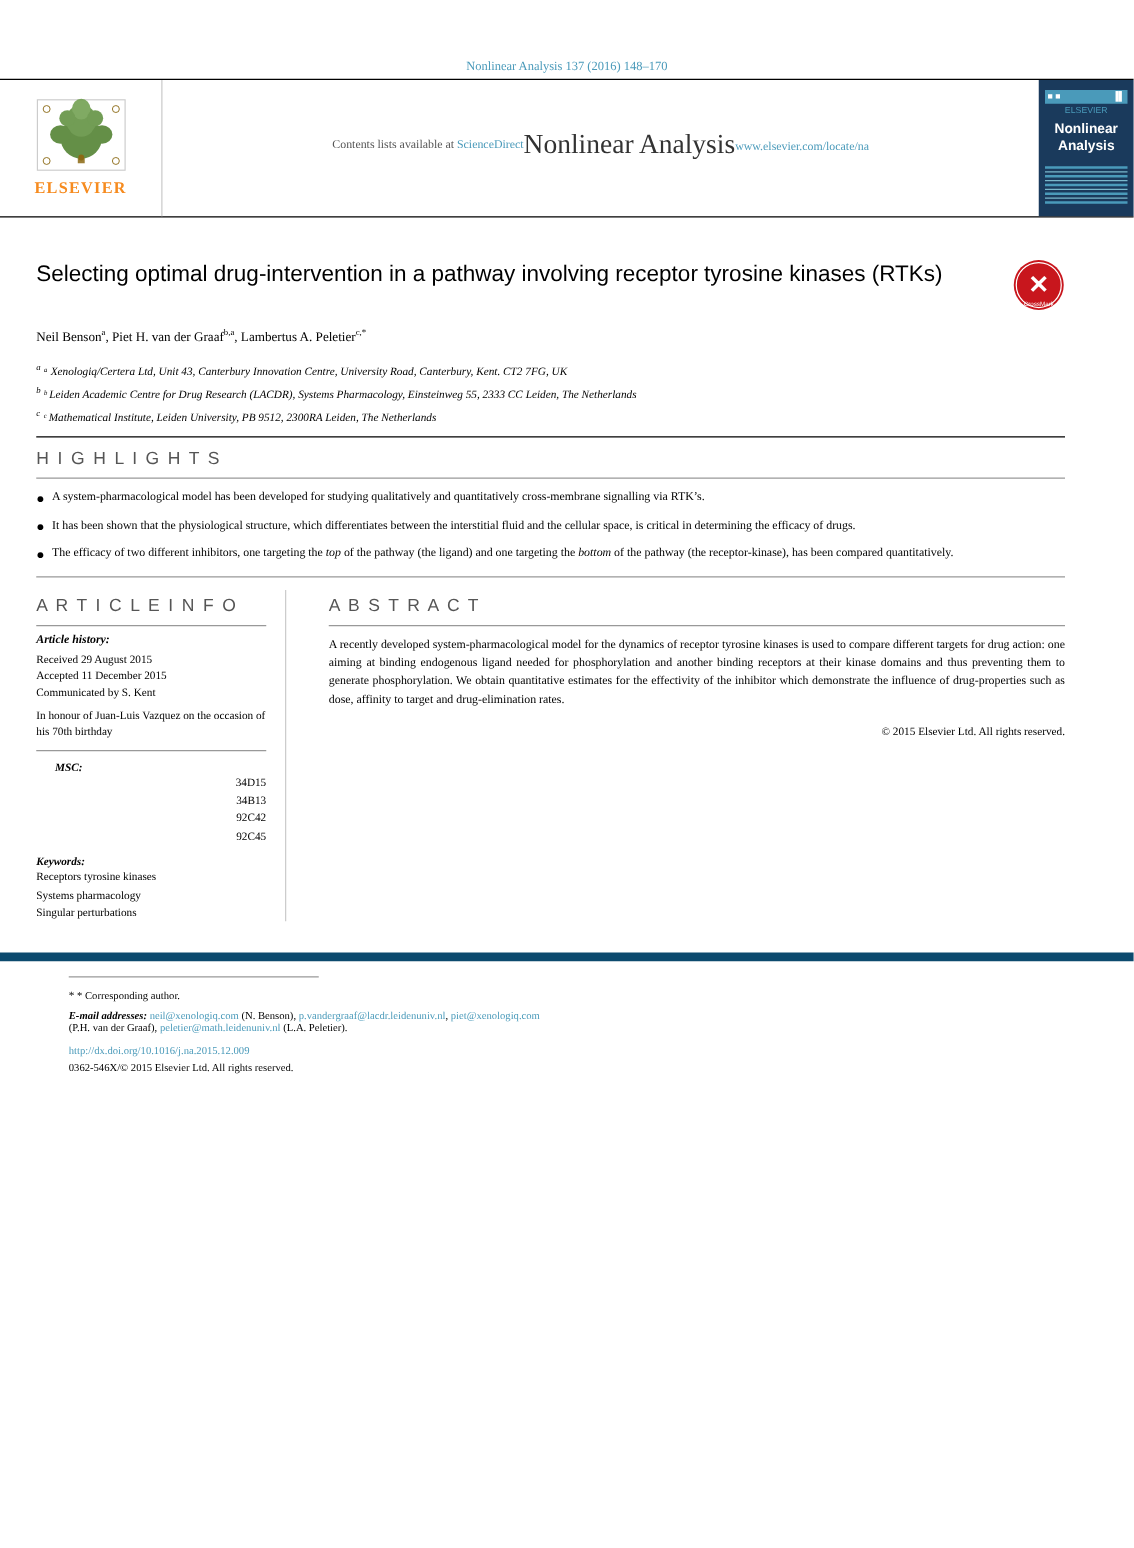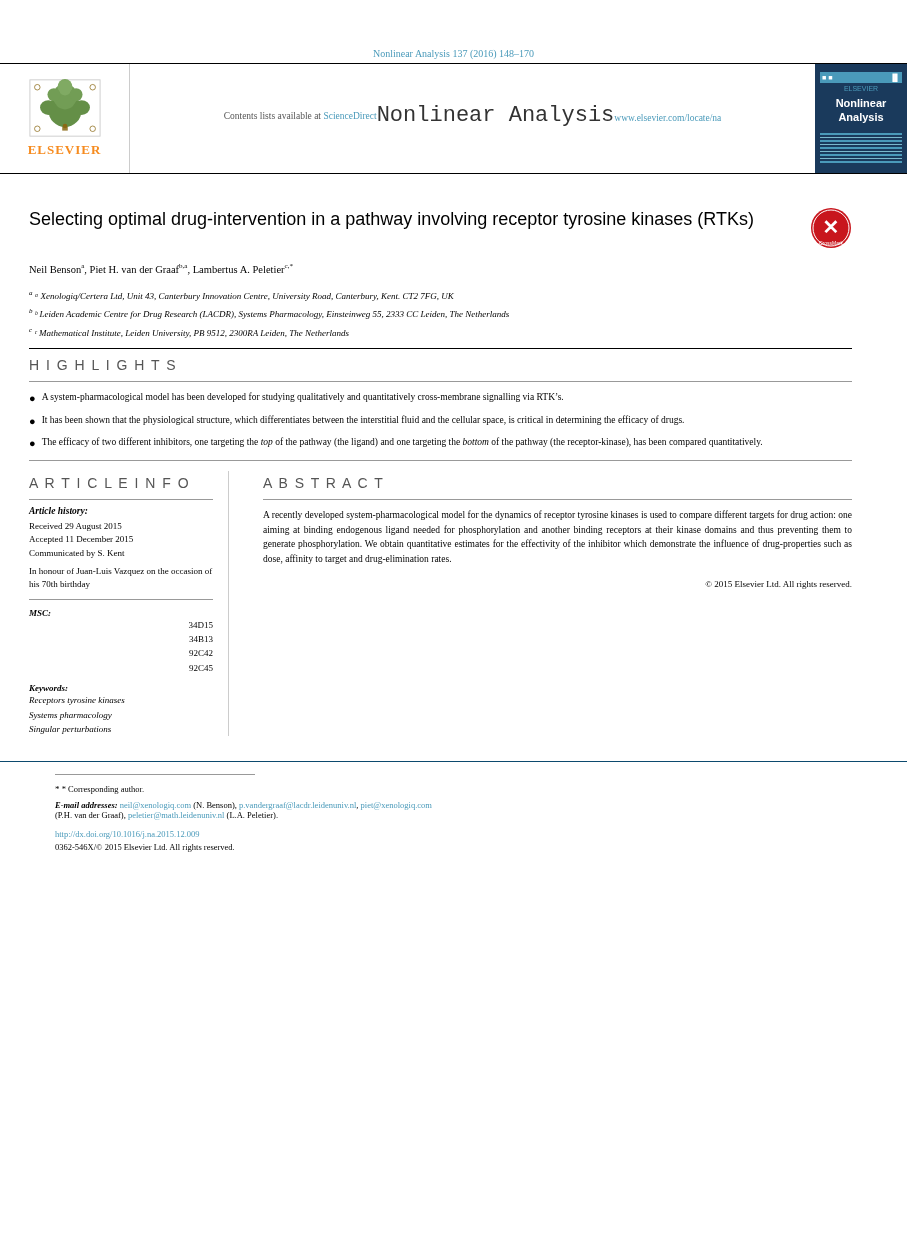--- a/index.html
+++ b/index.html
@@ -70,28 +70,28 @@
     .contents-line {
       font-size: 9.5px;
       color: #555;
       margin-bottom: 4px;
     }
     .journal-title-main {
       font-size: 22px;
       font-weight: normal;
       color: #333;
       margin-bottom: 6px;
-      font-family: Liberation Mono, monospace;
+      font-family: Liberation Serif, serif;
     }
     .journal-url {
       font-size: 9.5px;
       color: #4a9aba;
     }
     .header-right {
-      width: 92px;
+      width: 76px;
       background: #1a3a5c;
       display: flex;
       flex-direction: column;
       align-items: flex-end;
       justify-content: center;
       padding: 8px 5px;
     }
     .journal-cover-box {
       background: #1a3a5c;
       color: #fff;
@@ -221,36 +221,36 @@
     .article-info-item.dedication {
       font-size: 9px;
       margin-top: 5px;
       line-height: 1.4;
     }
     .msc-label {
       font-style: italic;
       font-size: 9px;
       font-weight: bold;
       margin-top: 8px;
+      margin-left: 15px;
     }
     .msc-items {
       font-size: 9px;
       line-height: 1.6;
       text-align: right;
     }
     .keywords-label {
       font-style: italic;
       font-size: 9px;
       font-weight: bold;
       margin-top: 8px;
     }
     .keywords-items {
       font-size: 9px;
       line-height: 1.6;
-      font-style: italic;
     }
     .abstract-text {
       font-size: 9.5px;
       line-height: 1.55;
       text-align: justify;
     }
     .copyright {
       text-align: right;
       font-size: 9px;
       margin-top: 12px;
@@ -272,21 +272,21 @@
       margin-right: 6px;
       flex-shrink: 0;
     }
     .highlight-text {
       text-align: justify;
       flex: 1;
     }
     
     .footer {
       padding: 12px 55px;
-      border-top: 1px solid #0c4a6e;
+      border-top: 7px solid #0c4a6e;
       margin-top: 10px;
     }
     .footer-note {
       font-size: 8.5px;
       line-height: 1.5;
     }
     .footer-note .star {
       font-size: 9px;
     }
     .footer-emails {

